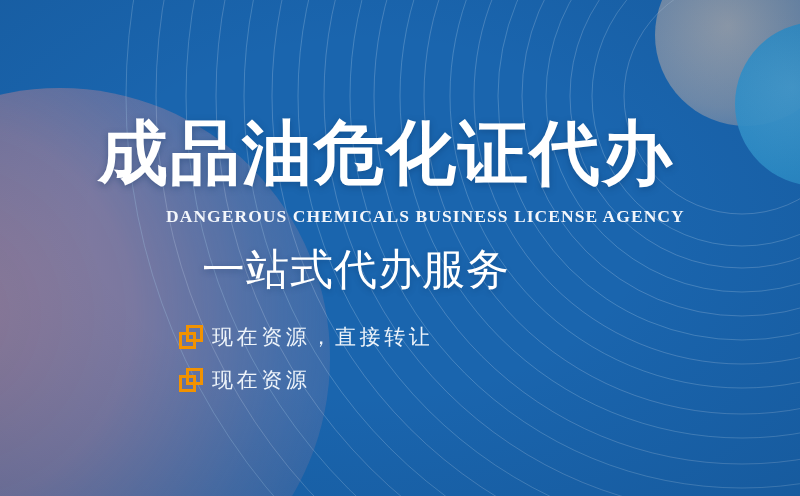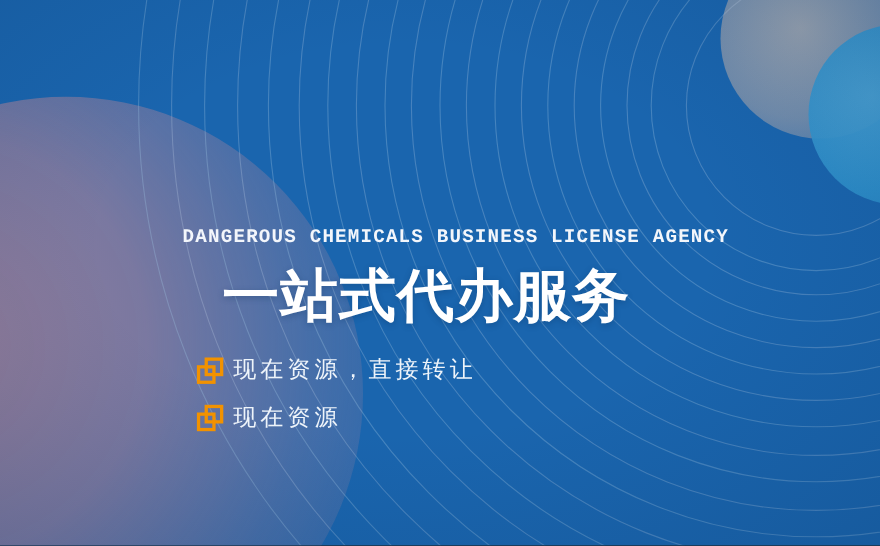--- a/index.html
+++ b/index.html
@@ -101,36 +101,36 @@
     color: #ffffff;
     letter-spacing: 2px;
     white-space: nowrap;
     text-shadow: 0 2px 7px rgba(10,45,90,0.35);
   }
 
   .en-subtitle {
     position: absolute;
     left: 166px;
     top: 205px;
-    font-family: Liberation Mono, monospace;
+    font-family: Liberation Serif, serif;
     font-size: 17.5px;
     line-height: 22px;
     font-weight: bold;
     color: #f3f6fb;
     letter-spacing: 1.05px;
     white-space: nowrap;
   }
 
   .sub-title {
     position: absolute;
     left: 202px;
     top: 244px;
-    font-size: 52px;
+    font-size: 43px;
     line-height: 50px;
-    font-weight: bold;
+    font-weight: normal;
     color: #ffffff;
     letter-spacing: 1px;
     white-space: nowrap;
     text-shadow: 0 2px 6px rgba(10,45,90,0.30);
   }
 
   .bullets {
     position: absolute;
     left: 179px;
     top: 318px;
@@ -212,20 +212,21 @@
           <circle cx="742" cy="96" r="586"></circle>
         </g>
       </svg>
     </div>
 
     <div class="vignette"></div>
   </div>
 
   <div class="content">
 
+    <div class="main-title">成品油危化证代办</div>
 
     <div class="en-subtitle">DANGEROUS CHEMICALS BUSINESS LICENSE AGENCY</div>
 
     <div class="sub-title">一站式代办服务</div>
 
     <div class="bullets">
 
       <div class="bullet">
         <span class="bullet-icon">
           <span class="sq sq-back"></span>

